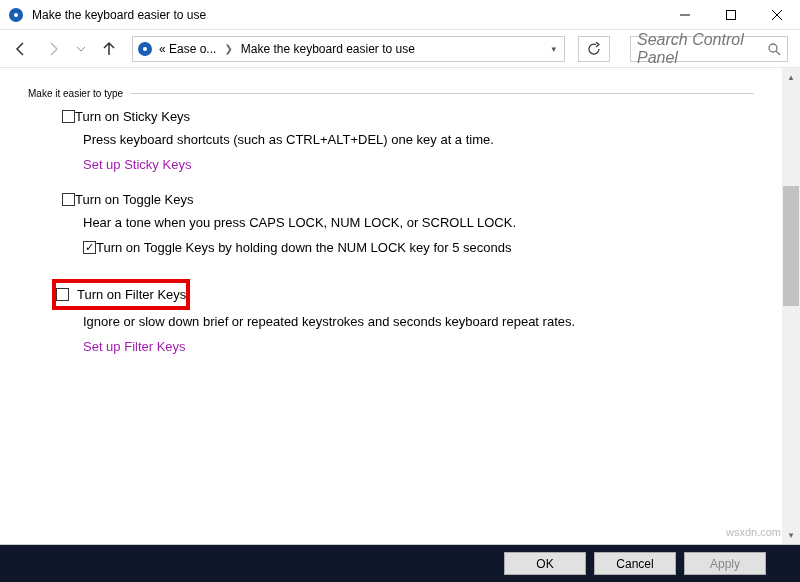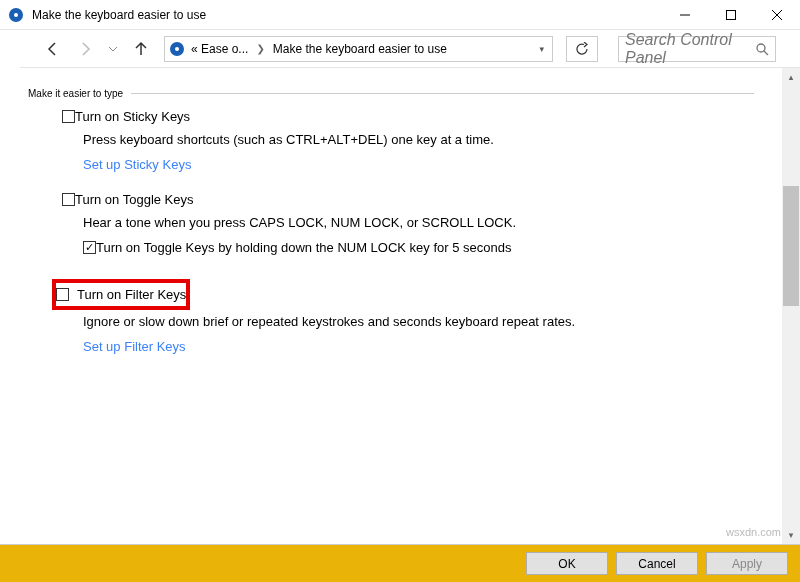--- a/index.html
+++ b/index.html
@@ -5,21 +5,21 @@
     * { box-sizing: border-box; margin: 0; padding: 0; font-family: 'Segoe UI', Tahoma, sans-serif; }
     body { background: #fff; width: 800px; height: 582px; overflow: hidden; position: relative; }
     
     .titlebar { height: 30px; display: flex; align-items: center; padding-left: 8px; border-bottom: 1px solid #e5e5e5; }
     .titlebar-icon { width: 16px; height: 16px; margin-right: 8px; }
     .titlebar-title { font-size: 12px; flex: 1; }
     .win-btns { display: flex; height: 100%; }
     .win-btn { width: 46px; display: flex; align-items: center; justify-content: center; }
     .win-btn svg { width: 10px; height: 10px; }
     
-    .navbar { height: 38px; display: flex; align-items: center; padding: 0 24px; gap: 14px; border-bottom: 1px solid #e5e5e5; margin-left: 20px; }
+    .navbar { height: 38px; display: flex; align-items: center; padding: 0 12px; gap: 14px; border-bottom: 1px solid #e5e5e5; }
     .nav-arrow { width: 18px; height: 18px; display: flex; align-items: center; justify-content: center; color: #888; }
     .nav-arrow.enabled { color: #333; }
     .nav-arrow.small { width: 10px; }
     
     .addr-box { flex: 1; height: 26px; border: 1px solid #ccc; display: flex; align-items: center; padding: 0 4px; gap: 6px; font-size: 12px; }
     .addr-icon { width: 16px; height: 16px; }
     .addr-chev { color: #666; font-size: 10px; padding: 0 2px; }
     .addr-seg { white-space: nowrap; }
     .addr-spacer { flex: 1; }
     .addr-drop { color: #555; font-size: 9px; padding: 0 4px; }
@@ -35,29 +35,29 @@
     
     fieldset { border: none; border-top: 1px solid #ccc; padding: 0; margin-bottom: 12px; }
     legend { padding-right: 8px; font-size: 10px; }
     
     .opt-block { padding: 10px 0 4px 34px; }
     .chk-row { display: flex; align-items: center; margin-bottom: 8px; }
     .chk { width: 13px; height: 13px; border: 1px solid #333; display: flex; align-items: center; justify-content: center; flex-shrink: 0; }
     .chk.checked::after { content: '✓'; font-size: 11px; line-height: 1; color: #000; }
     .desc { padding-left: 21px; margin-bottom: 10px; color: #000; }
     .sub-opt { padding-left: 21px; margin-bottom: 10px; }
-    .link { color: #3b82f6; padding-left: 21px; cursor: pointer; margin-bottom: 6px; display: inline-block; }
+    .link { color: #a21caf; padding-left: 21px; cursor: pointer; margin-bottom: 6px; display: inline-block; }
     
     .highlight { border: 4px solid #e60000; padding: 4px 0; margin-left: -10px; margin-bottom: 4px; display: inline-flex; align-items: center; gap: 8px; }
     
     .scrollbar { position: absolute; right: 0; top: 68px; bottom: 38px; width: 18px; background: #f0f0f0; }
     .scroll-arrow { height: 18px; display: flex; align-items: center; justify-content: center; color: #666; font-size: 9px; }
     .scroll-thumb { position: absolute; right: 1px; top: 118px; width: 16px; height: 120px; background: #c2c2c2; }
     
-    .footer { position: absolute; bottom: 0; left: 0; right: 0; height: 38px; border-top: 1px solid #ccc; display: flex; align-items: center; justify-content: flex-end; padding-right: 12px; gap: 8px; background: #eab308; }
+    .footer { position: absolute; bottom: 0; left: 0; right: 0; height: 38px; border-top: 1px solid #ccc; display: flex; align-items: center; justify-content: flex-end; padding-right: 34px; gap: 8px; background: #0f172a; }
     .btn { width: 82px; height: 23px; border: 1px solid #adadad; background: #e1e1e1; font-size: 12px; display: flex; align-items: center; justify-content: center; }
     .btn.disabled { color: #888; }
     
     .watermark { position: absolute; bottom: 44px; right: 19px; font-size: 11px; color: #bbb; }
     
     .ease-icon { fill: #1a5fb4; }
   </style>
 </head>
 <body>
 

